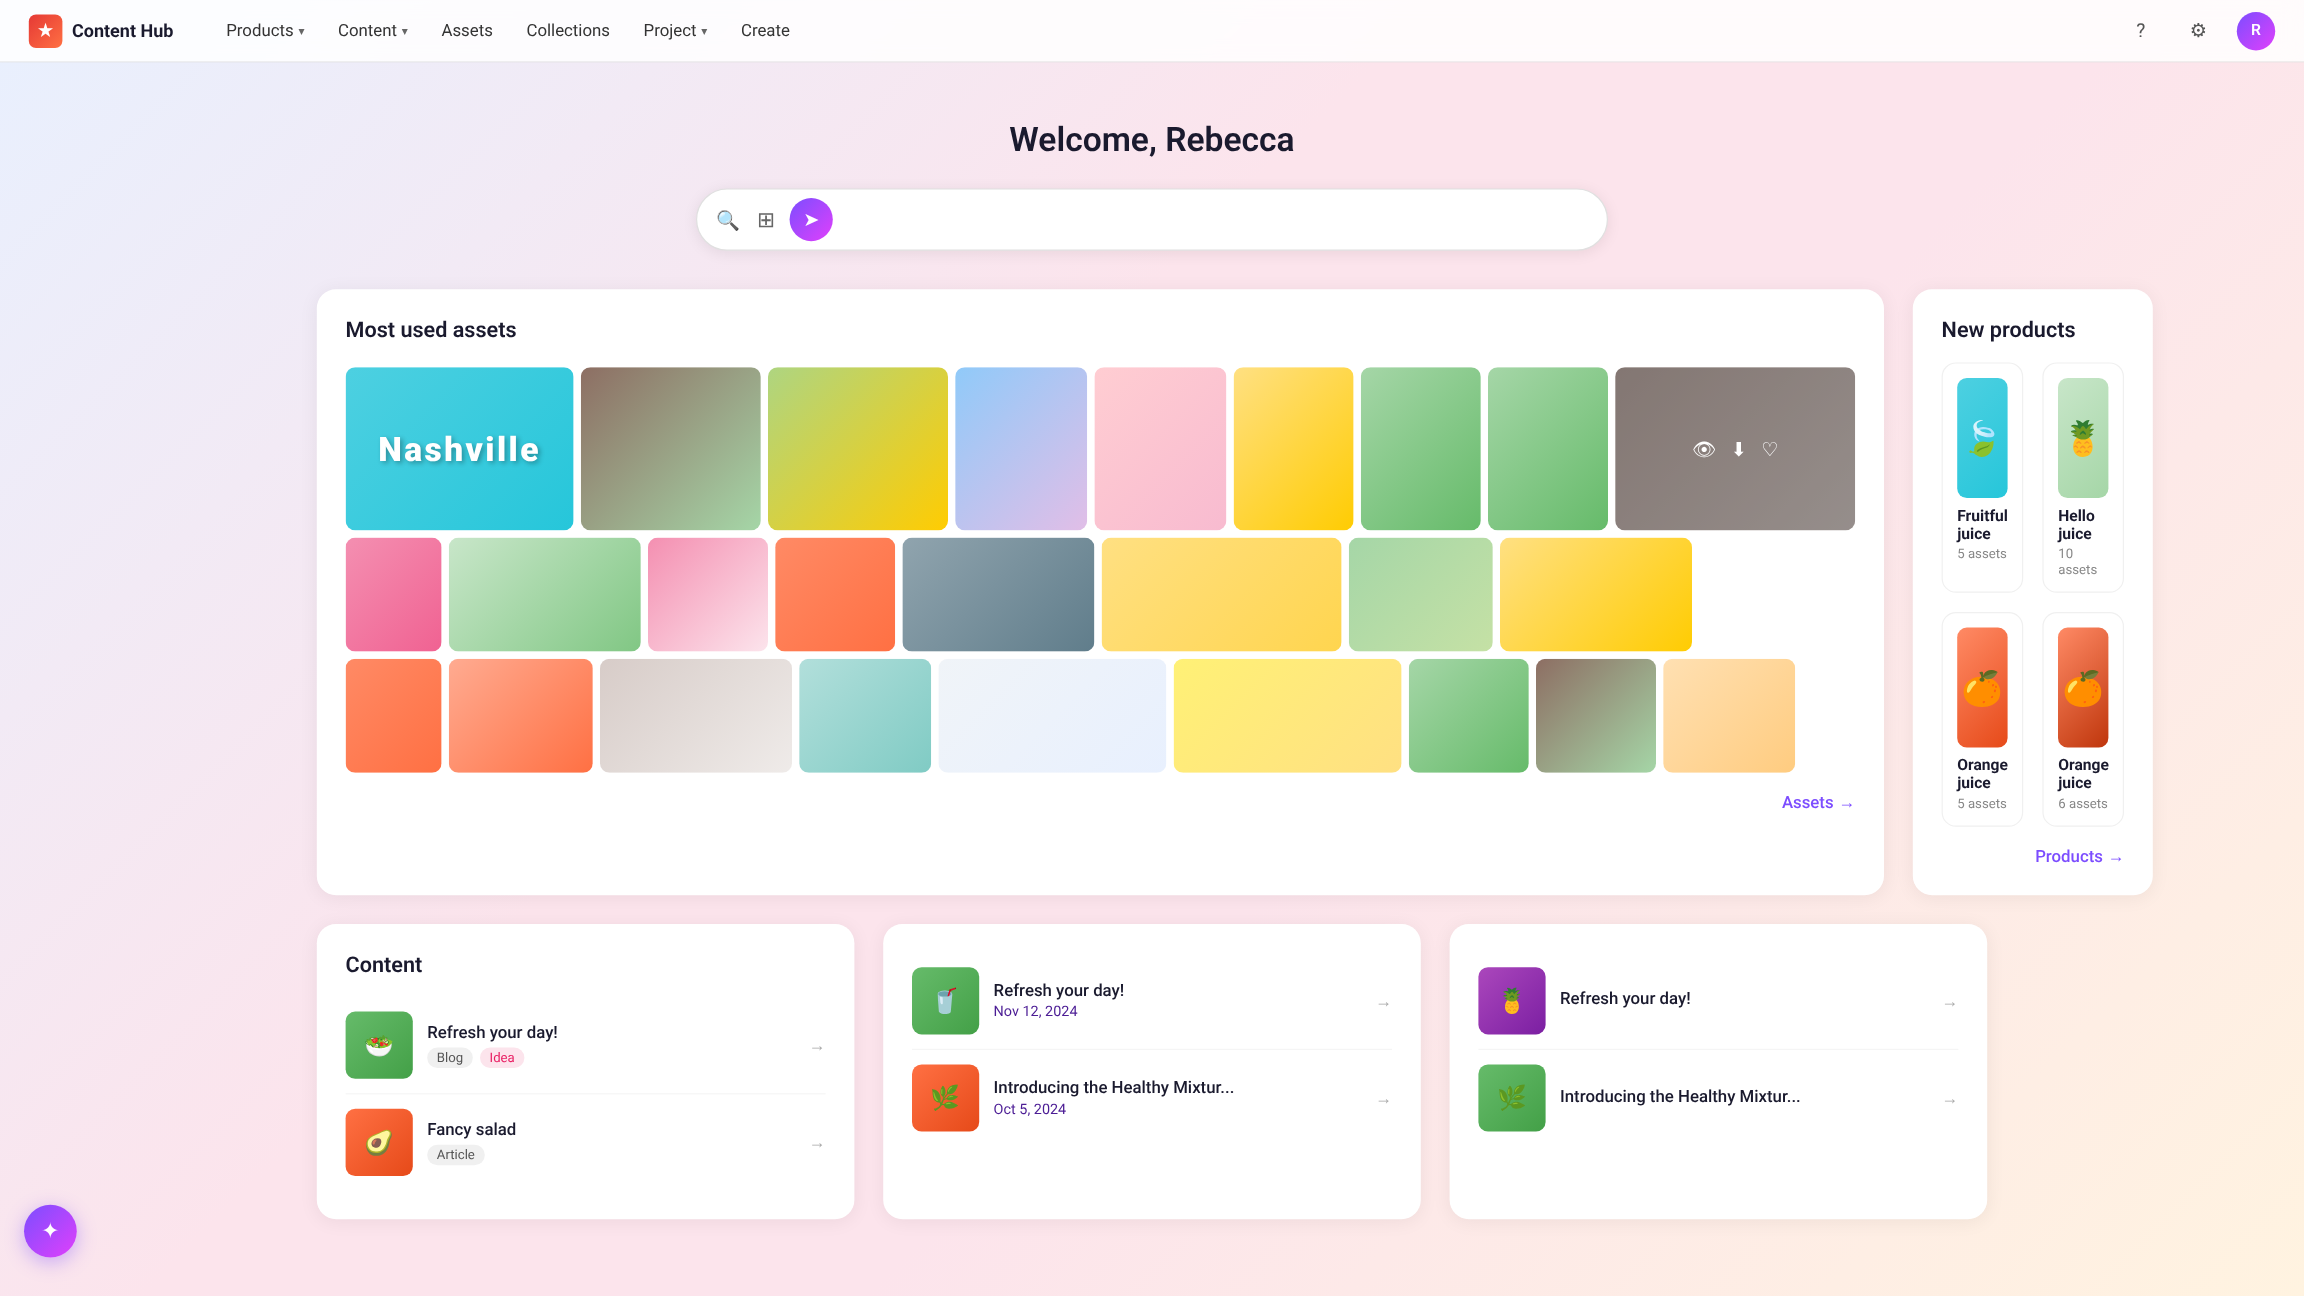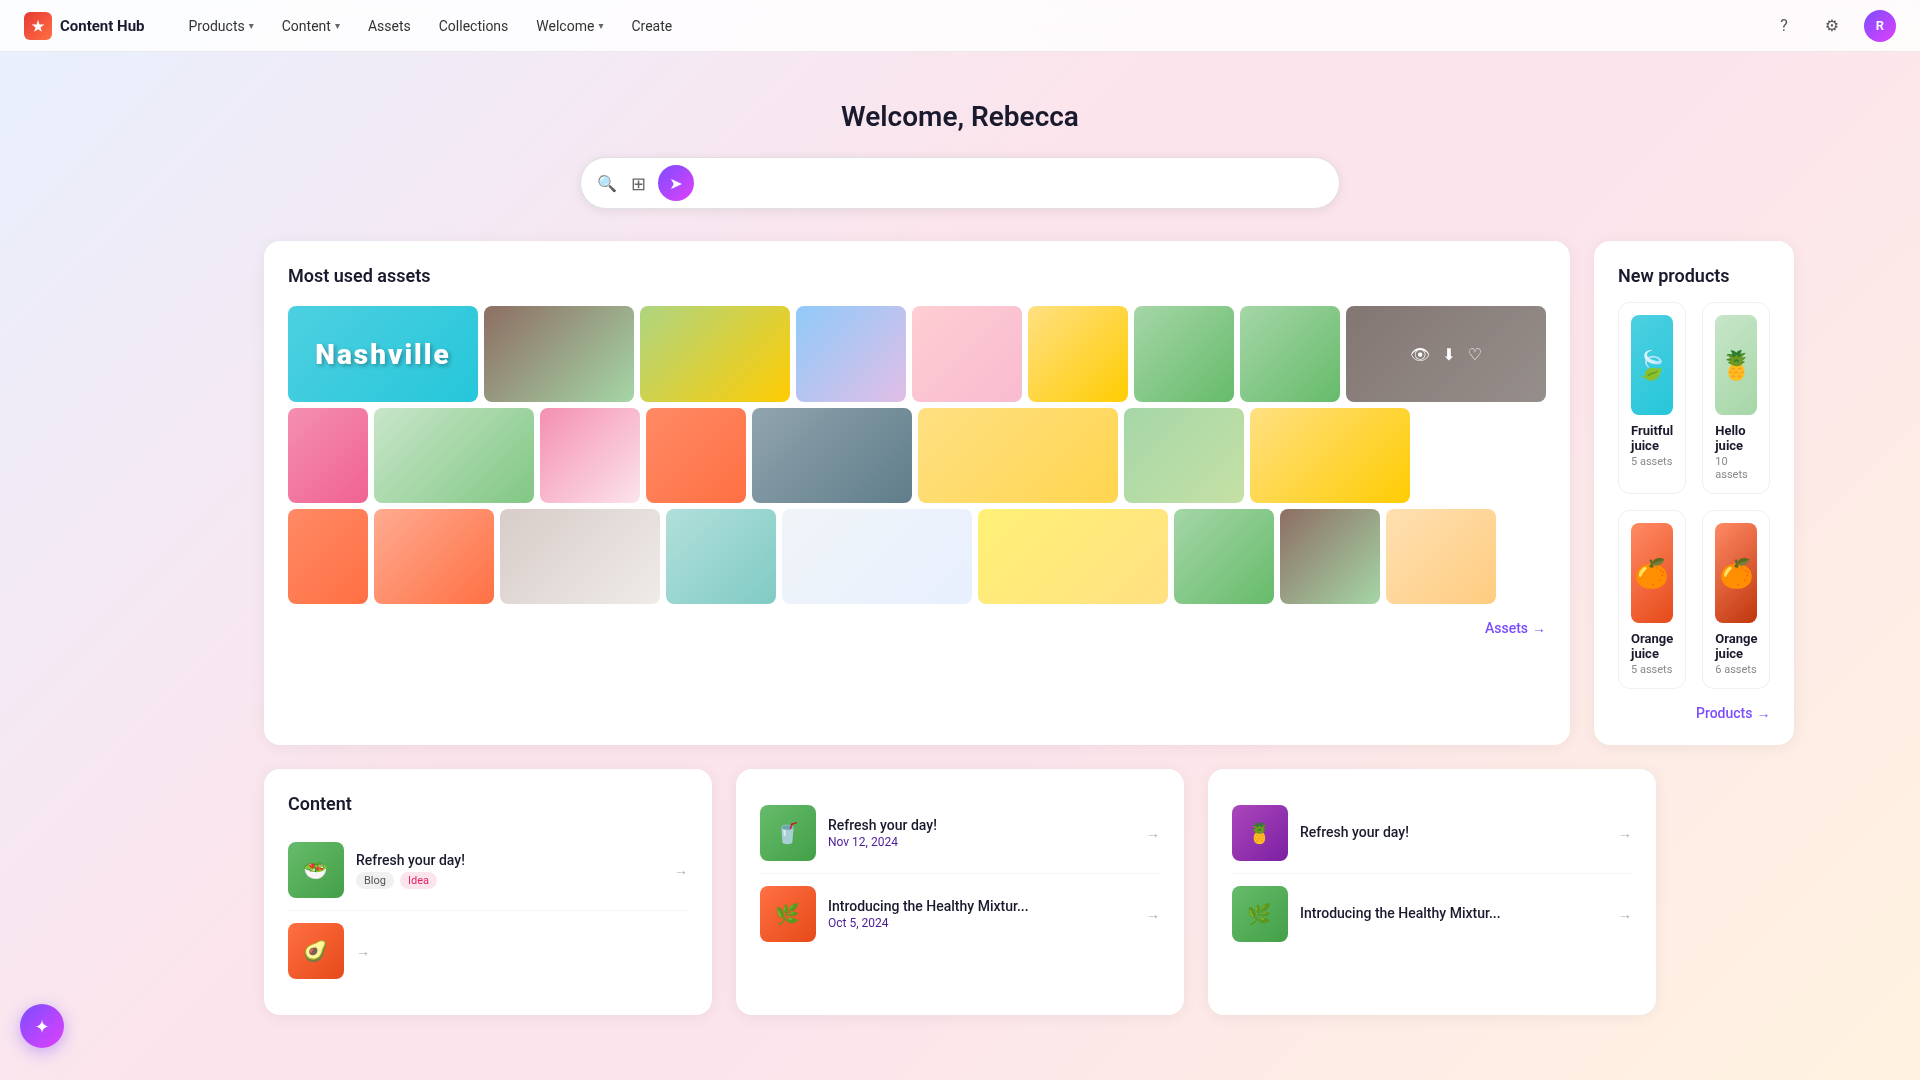--- a/index.html
+++ b/index.html
@@ -135,21 +135,21 @@
       margin-bottom: 6px;
     }
     .asset-grid-row3 {
       display: grid;
       grid-template-columns: 80px 120px 160px 110px 190px 190px 100px 100px 110px;
       gap: 6px;
     }
     .asset-thumb {
       border-radius: 8px;
       overflow: hidden;
-      height: 96px;
+      height: 136px;
       position: relative;
       cursor: pointer;
     }
     .asset-thumb-sm { height: 95px; }
     .asset-canvas {
       width: 100%; height: 100%;
       display: flex; align-items: center; justify-content: center;
       font-size: 11px; color: #666;
       position: relative;
     }
@@ -314,21 +314,21 @@
       <span>Content</span>
       <span class="chevron">▾</span>
     </div>
     <div class="nav-item">
       <span>Assets</span>
     </div>
     <div class="nav-item">
       <span>Collections</span>
     </div>
     <div class="nav-item">
-      <span>Welcome</span>
+      <span>Project</span>
       <span class="chevron">▾</span>
     </div>
     <div class="nav-item">
       <span>Create</span>
     </div>
   </div>
   <div class="nav-right">
     <div class="nav-icon-btn">?</div>
     <div class="nav-icon-btn">⚙</div>
     <div class="avatar-btn">R</div>
@@ -621,20 +621,26 @@
         <div class="content-name">Refresh your day!</div>
         <div class="content-tags">
           <span class="tag">Blog</span>
           <span class="tag tag-idea">Idea</span>
         </div>
       </div>
       <span class="content-arrow">→</span>
     </div>
     <div class="content-item">
       <div class="content-thumb bg-ct2">🥑</div>
+      <div class="content-info">
+        <div class="content-name">Fancy salad</div>
+        <div class="content-tags">
+          <span class="tag">Article</span>
+        </div>
+      </div>
       <span class="content-arrow">→</span>
     </div>
   </div>
 
   <div class="bottom-card">
     <div class="project-item">
       <div class="project-thumb bg-ct1">🥤</div>
       <div class="project-info">
         <div class="project-name">Refresh your day!</div>
         <div class="project-date">Nov 12, 2024</div>

